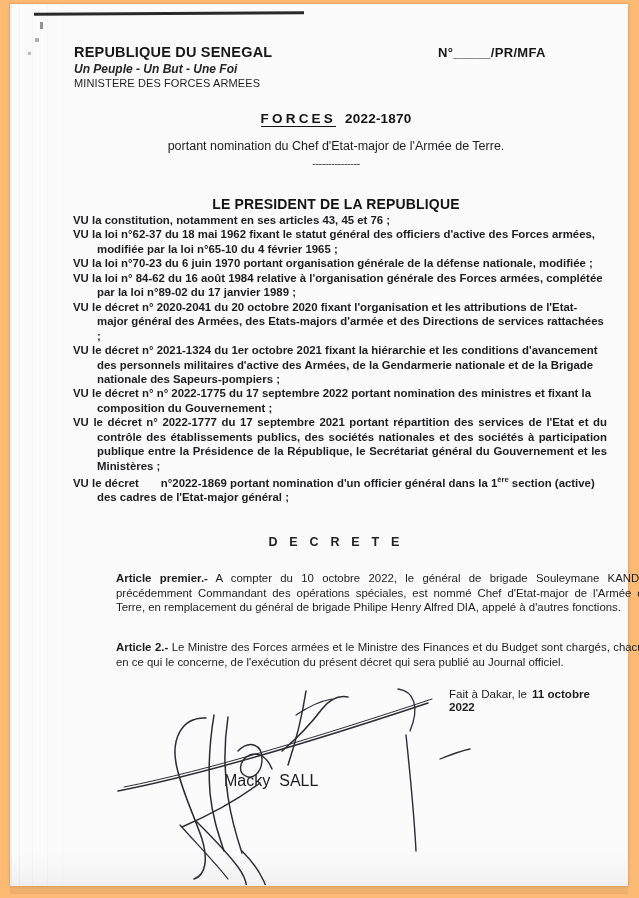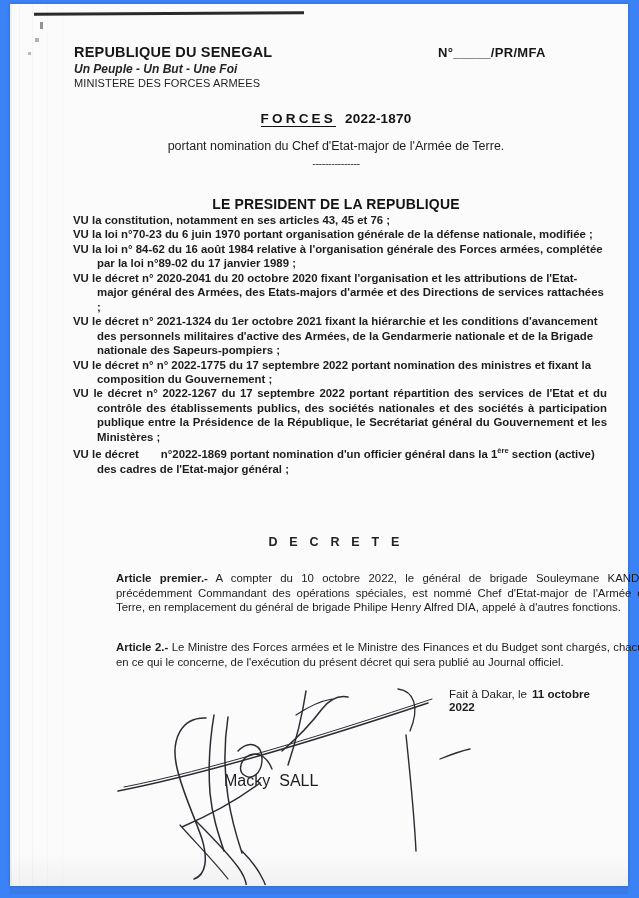--- a/index.html
+++ b/index.html
@@ -12,21 +12,21 @@
     height: 898px;
     overflow: hidden;
     font-family: "DejaVu Sans", sans-serif;
   }
 
   
   #page {
     position: relative;
     width: 639px;
     height: 898px;
-    background: #3b82f6;
+    background: #fdba74;
     overflow: hidden;
   }
   .sheet {
     position: absolute;
     left: 10px;
     top: 4px;
     width: 618px;
     height: 882px;
     background: #fbfbfc;
     box-shadow: 0 0 3px rgba(0,0,0,0.22);
@@ -273,26 +273,27 @@
 
     <div class="decret-title">
       <span class="decret-word">FORCES</span><span class="decret-num">2022-1870</span>
     </div>
     <div class="subtitle">portant nomination du Chef d'Etat-major de l'Armée de Terre.</div>
     <div class="dashrule">---------------</div>
     <div class="president">LE PRESIDENT DE LA REPUBLIQUE</div>
 
     <div class="vu-block">
       <p class="vu">VU la constitution, notamment en ses articles 43, 45 et 76 ;</p>
+      <p class="vu">VU la loi n°62-37 du 18 mai 1962 fixant le statut général des officiers d'active des Forces armées, modifiée par la loi n°65-10 du 4 février 1965 ;</p>
       <p class="vu">VU la loi n°70-23 du 6 juin 1970 portant organisation générale de la défense nationale, modifiée ;</p>
       <p class="vu">VU la loi n° 84-62 du 16 août 1984 relative à l'organisation générale des Forces armées, complétée par la loi n°89-02 du 17 janvier 1989 ;</p>
       <p class="vu">VU le décret n° 2020-2041 du 20 octobre 2020 fixant l'organisation et les attributions de l'Etat-major général des Armées, des Etats-majors d'armée et des Directions de services rattachées ;</p>
       <p class="vu">VU le décret n° 2021-1324 du 1er octobre 2021 fixant la hiérarchie et les conditions d'avancement des personnels militaires d'active des Armées, de la Gendarmerie nationale et de la Brigade nationale des Sapeurs-pompiers ;</p>
       <p class="vu">VU le décret n° n° 2022-1775 du 17 septembre 2022 portant nomination des ministres et fixant la composition du Gouvernement ;</p>
-      <p class="vu just">VU le décret n° 2022-1267 du 17 septembre 2022 portant répartition des services de l'Etat et du contrôle des établissements publics, des sociétés nationales et des sociétés à participation publique entre la Présidence de la République, le Secrétariat général du Gouvernement et les Ministères ;</p>
+      <p class="vu just">VU le décret n° 2022-1777 du 17 septembre 2021 portant répartition des services de l'Etat et du contrôle des établissements publics, des sociétés nationales et des sociétés à participation publique entre la Présidence de la République, le Secrétariat général du Gouvernement et les Ministères ;</p>
       <p class="vu"><span>VU le décret</span><span class="gap-wide"></span><span>n°2022-1869 portant nomination d'un officier général dans la 1</span><span class="sup">ère</span><span> section (active) des cadres de l'Etat-major général ;</span></p>
     </div>
 
     <div class="decrete">D E C R E T E</div>
 
     <div class="article art1"><b>Article premier.-</b><span> A compter du 10 octobre 2022, le général de brigade Souleymane KANDE, précédemment Commandant des opérations spéciales, est nommé Chef d'Etat-major de l'Armée de Terre, en remplacement du général de brigade Philipe Henry Alfred DIA, appelé à d'autres fonctions.</span></div>
 
     <div class="article art2"><b>Article 2.-</b><span> Le Ministre des Forces armées et le Ministre des Finances et du Budget sont chargés, chacun en ce qui le concerne, de l'exécution du présent décret qui sera publié au Journal officiel.</span></div>
 
     <div class="faitline"><span>Fait à Dakar, le</span><span class="date">11 octobre 2022</span></div>

